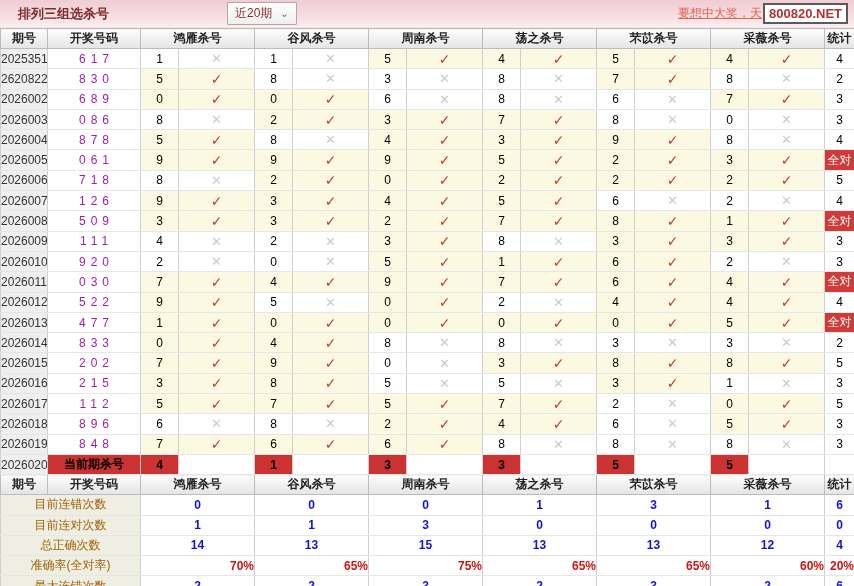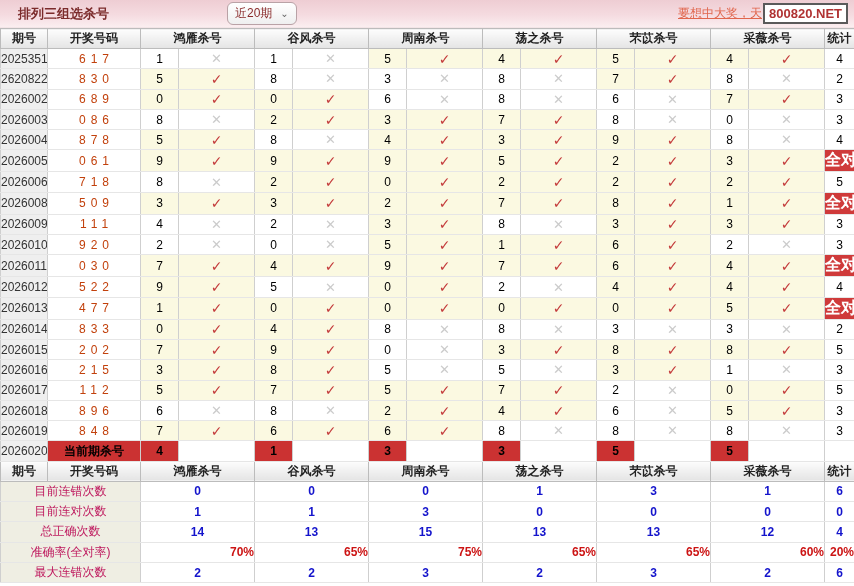--- a/index.html
+++ b/index.html
@@ -4,42 +4,42 @@
 <style>
   html,body{margin:0;padding:0;background:#fff;}
   body{font-family:"Liberation Sans","DejaVu Sans",sans-serif;}
   .app{width:854px;height:586px;overflow:hidden;background:#fff;position:relative;}
 
   
   .topbar{height:28px;background:linear-gradient(180deg,#eecdd3 0%,#f5dbe0 55%,#fbeef0 100%);
           display:flex;align-items:center;box-sizing:border-box;padding:0 6px 0 18px;border-bottom:1px solid #f3e4e6;}
   .title{font-weight:bold;font-size:13px;color:#7b2b2b;}
   .rangeSelect{margin-left:118px;display:inline-flex;align-items:center;gap:8px;
-          background:linear-gradient(#ffffff,#efefef);border:1px solid #b9a2a6;border-radius:6px;
+          background:linear-gradient(#ffffff,#efefef);border:1px solid #b9a2a6;border-radius:1px;
           padding:2px 7px;font-size:12px;color:#8a2c2c;cursor:default;}
   .rangeSelect .chev{color:#666;font-size:10px;line-height:8px;}
   .promo{margin-left:auto;color:#e0664d;font-size:12px;text-decoration:underline;white-space:nowrap;}
   .sitebox{background:#fff;border:2px solid #5a5a5a;color:#b03232;font-size:13px;font-weight:bold;
           padding:1px 4px;margin-left:1px;white-space:nowrap;}
 
   
   table{border-collapse:collapse;table-layout:fixed;width:854px;font-size:12px;text-align:center;}
   td,th{padding:0;overflow:hidden;white-space:nowrap;}
   th{background:linear-gradient(#fdfdfd,#e4e4e4);border:1px solid #bcbcbc;font-weight:bold;
      color:#222;height:19px;font-size:12px;}
   td{border-top:1px solid #e6e6e6;border-bottom:1px solid #e6e6e6;border-left:1px solid #cfcfcf;border-right:1px solid #cfcfcf;height:19.3px;}
   tr.r td.subw{border-left:1px solid #efefef;}
   .period{background:#efefef;color:#333;}
-  .win{color:#c2410c;letter-spacing:5px;padding-left:5px;}
+  .win{color:#a21caf;letter-spacing:5px;padding-left:5px;}
   .ok{background:#fbf9e1;}
   .mark-ok{color:#c43c3c;font-weight:bold;font-size:14px;}
   .mark-no{color:#cbcbcb;font-size:13px;}
-  .allhit{background:#cf3a3a;color:#fff;font-weight:bold;font-size:16px;}
+  .allhit{background:#cf3a3a;color:#fff;font-weight:normal;font-size:12px;}
   .curred{background:#cb3232;color:#000000;font-weight:bold;}
-  .sumlabel{background:#efeee3;color:#be185d;}
+  .sumlabel{background:#efeee3;color:#a16207;}
   .val{color:#1414cc;font-weight:bold;}
   .pct{color:#cc1414;font-weight:bold;text-align:right;}
 </style>
 </head>
 <body>
 
 <div class="app">
   <div class="topbar">
     <span class="title">排列三组选杀号</span>
     <span class="rangeSelect">
@@ -193,20 +193,37 @@
           <td class="ok mark-ok subw">✓</td>
           <td class="ok">2</td>
           <td class="ok mark-ok subw">✓</td>
           <td class="ok">2</td>
           <td class="ok mark-ok subw">✓</td>
           <td class="ok">2</td>
           <td class="ok mark-ok subw">✓</td>
           <td>5</td>
         </tr>
         <tr class="r">
+          <td class="period">2026007</td>
+          <td class="win">126</td>
+          <td class="ok">9</td>
+          <td class="ok mark-ok subw">✓</td>
+          <td class="ok">3</td>
+          <td class="ok mark-ok subw">✓</td>
+          <td class="ok">4</td>
+          <td class="ok mark-ok subw">✓</td>
+          <td class="ok">5</td>
+          <td class="ok mark-ok subw">✓</td>
+          <td>6</td>
+          <td class="mark-no subw">✕</td>
+          <td>2</td>
+          <td class="mark-no subw">✕</td>
+          <td>4</td>
+        </tr>
+        <tr class="r">
           <td class="period">2026008</td>
           <td class="win">509</td>
           <td class="ok">3</td>
           <td class="ok mark-ok subw">✓</td>
           <td class="ok">3</td>
           <td class="ok mark-ok subw">✓</td>
           <td class="ok">2</td>
           <td class="ok mark-ok subw">✓</td>
           <td class="ok">7</td>
           <td class="ok mark-ok subw">✓</td>

